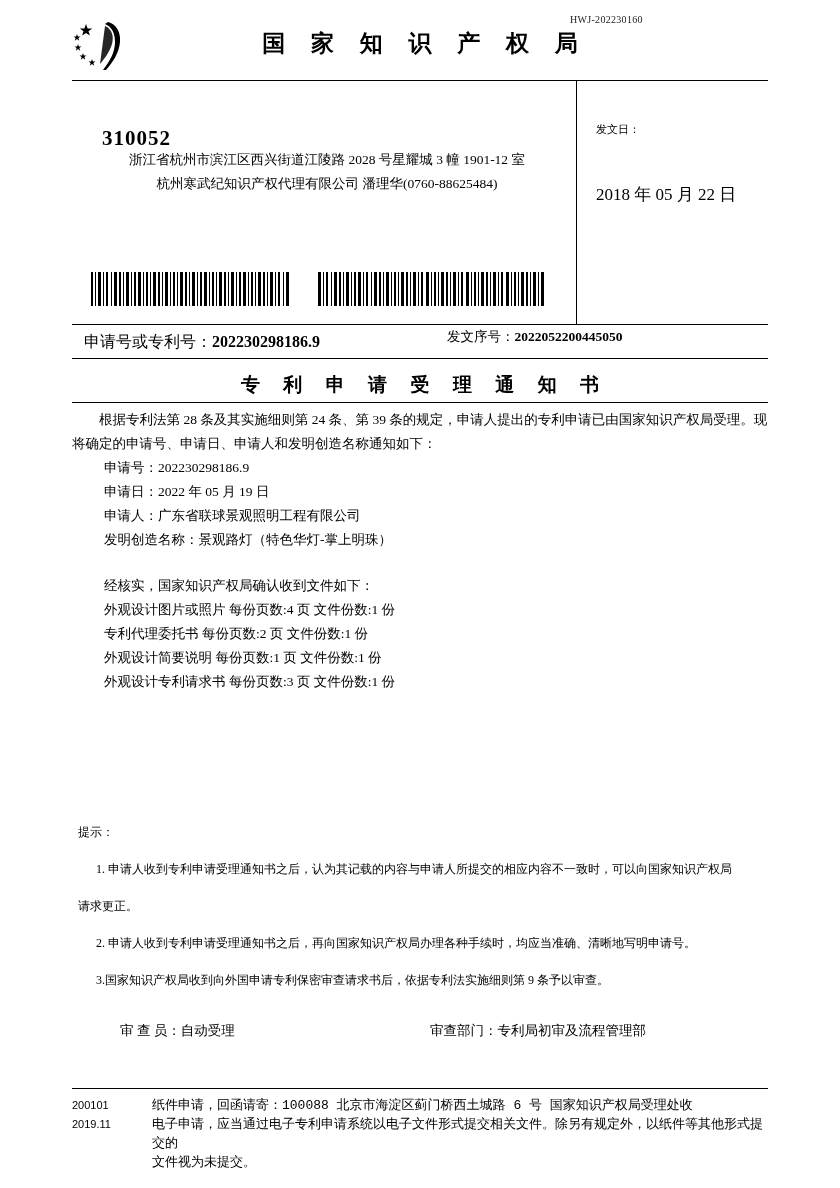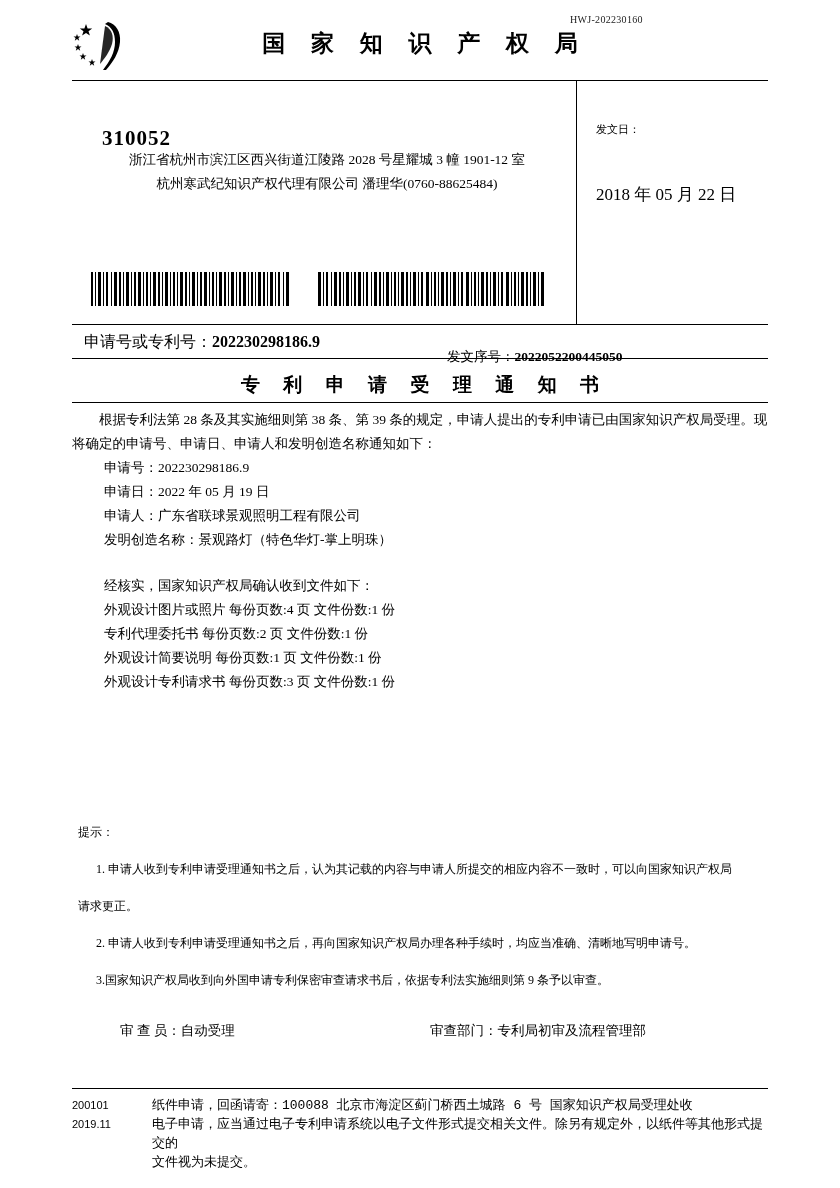--- a/index.html
+++ b/index.html
@@ -146,21 +146,21 @@
   }
   .appnum {
     position: absolute;
     left: 12px;
     top: 8px;
     font-size: 16px;
   }
   .serial {
     position: absolute;
     left: 375px;
-    top: 24px;
+    top: 4px;
     font-size: 13.5px;
   }
   .appnum b, .serial b { font-weight: bold; }
   .rule-mid2 {
     position: absolute;
     left: 72px;
     top: 358px;
     width: 696px;
     border-top: 1px solid #000;
   }
@@ -423,21 +423,21 @@
     <div class="serial">
       <span>发文序号：</span><b>2022052200445050</b>
     </div>
   </div>
   <div class="rule-mid2"></div>
 
   <div class="main-title">专 利 申 请 受 理 通 知 书</div>
   <div class="rule-mid3"></div>
 
   <div class="body">
-    <p class="indent2">根据专利法第 28 条及其实施细则第 38 条、第 39 条的规定，申请人提出的专利申请已由国家知识产权局受理。现将确定的申请号、申请日、申请人和发明创造名称通知如下：</p>
+    <p class="indent2">根据专利法第 28 条及其实施细则第 24 条、第 39 条的规定，申请人提出的专利申请已由国家知识产权局受理。现将确定的申请号、申请日、申请人和发明创造名称通知如下：</p>
     <p class="pad-l">申请号：202230298186.9</p>
     <p class="pad-l">申请日：2022 年 05 月 19 日</p>
     <p class="pad-l">申请人：广东省联球景观照明工程有限公司</p>
     <p class="pad-l">发明创造名称：景观路灯（特色华灯-掌上明珠）</p>
     <div class="gap"></div>
     <p class="pad-l">经核实，国家知识产权局确认收到文件如下：</p>
     <p class="pad-l">外观设计图片或照片  每份页数:4 页  文件份数:1 份</p>
     <p class="pad-l">专利代理委托书  每份页数:2 页  文件份数:1 份</p>
     <p class="pad-l">外观设计简要说明  每份页数:1 页  文件份数:1 份</p>
     <p class="pad-l">外观设计专利请求书  每份页数:3 页  文件份数:1 份</p>

